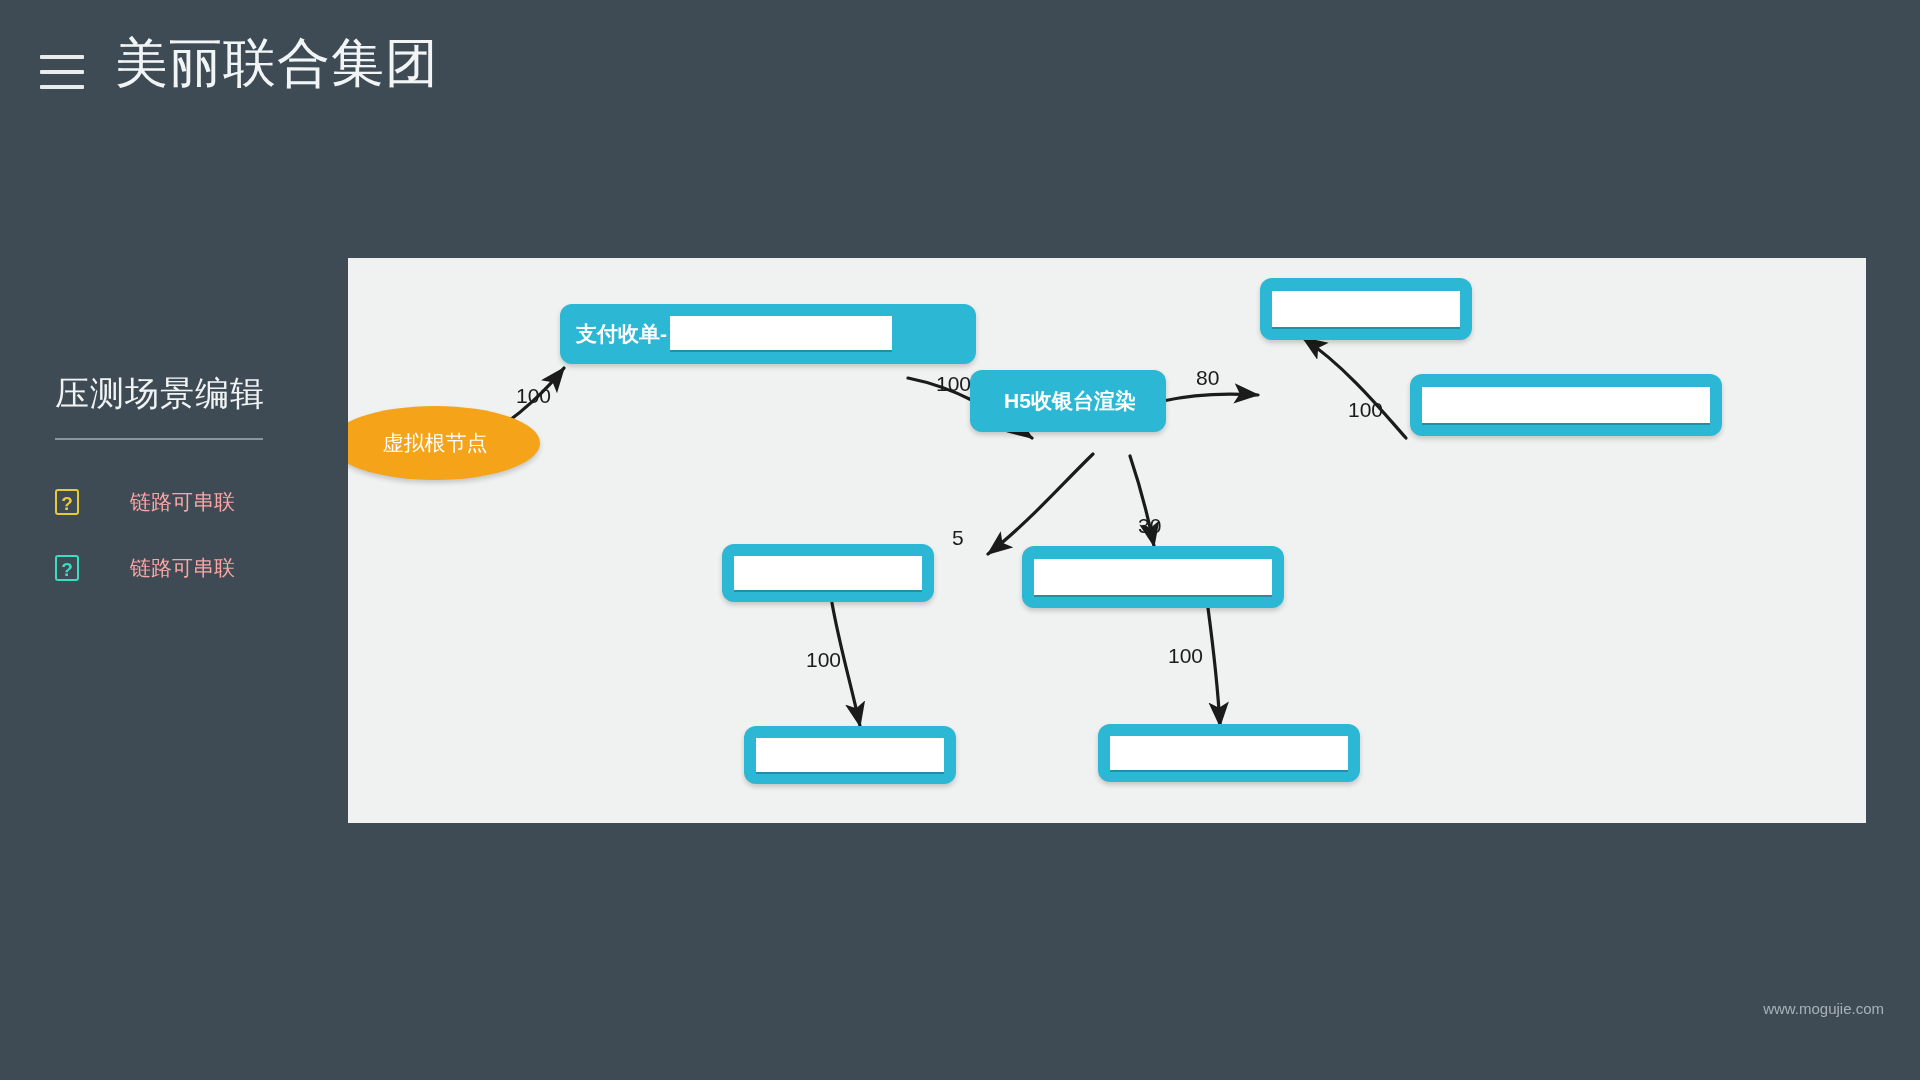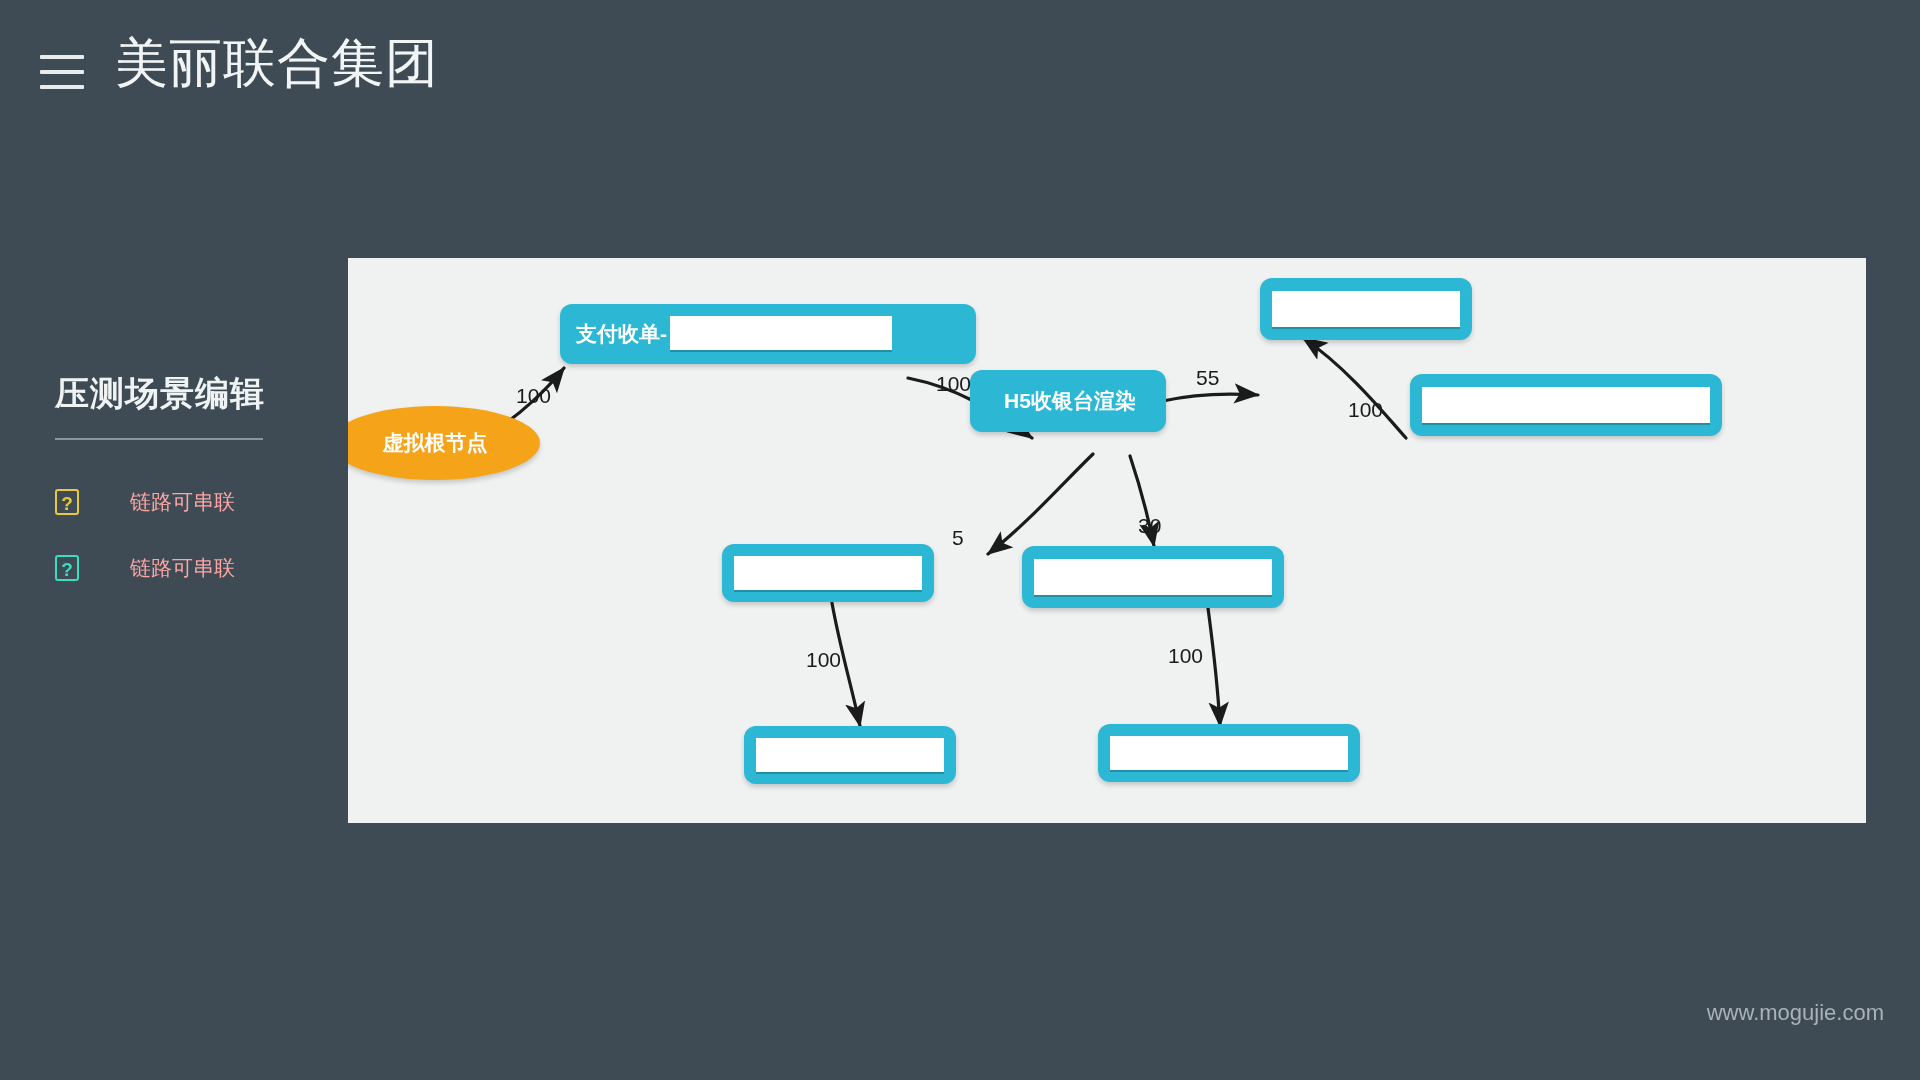--- a/index.html
+++ b/index.html
@@ -54,21 +54,21 @@
   .left-panel {
     position: absolute;
     left: 55px;
     top: 370px;
     width: 250px;
   }
   .section-heading {
     font-size: 34px;
     line-height: 46px;
     color: #f0f3f4;
-    font-weight: 700;
+    font-weight: 400;
     letter-spacing: 1px;
     white-space: nowrap;
   }
   .heading-rule {
     margin-top: 22px;
     width: 208px;
     height: 2px;
     background: #8b969c;
   }
   .bullet-list {
@@ -159,21 +159,21 @@
   .root-node {
     position: absolute;
     background: #f5a318;
     border-radius: 50%;
     box-shadow: 0 3px 5px rgba(0,0,0,0.18);
     display: flex;
     align-items: center;
     justify-content: center;
     color: #ffffff;
     font-size: 21px;
-    font-weight: 700;
+    font-weight: 400;
     white-space: nowrap;
   }
 
   .edge-label {
     position: absolute;
     color: #1b1b1b;
     font-size: 21px;
     z-index: 4;
     white-space: nowrap;
   }
@@ -201,21 +201,21 @@
   .brand-name {
     margin-left: 38px;
     font-size: 23px;
     color: #9aa5ab;
     white-space: nowrap;
   }
   .site-url {
     position: absolute;
     right: 36px;
     top: 30px;
-    font-size: 22px;
+    font-size: 15px;
     color: #a8b2b8;
     white-space: nowrap;
   }
 </style>
 </head>
 <body>
 
 <div class="header">
   <div class="menu-icon">
     <span></span>
@@ -293,21 +293,21 @@
   <div class="node" style="left:396px; top:468px; width:212px; height:58px;">
     <div class="redact" style="left:12px; top:12px; width:188px; height:34px;"></div>
   </div>
 
   <div class="node" style="left:750px; top:466px; width:262px; height:58px;">
     <div class="redact" style="left:12px; top:12px; width:238px; height:34px;"></div>
   </div>
 
   <div class="edge-label" style="left:168px; top:126px;">100</div>
   <div class="edge-label" style="left:588px; top:114px;">100</div>
-  <div class="edge-label" style="left:848px; top:108px;">55</div>
+  <div class="edge-label" style="left:848px; top:108px;">80</div>
   <div class="edge-label" style="left:1000px; top:140px;">100</div>
   <div class="edge-label" style="left:604px; top:268px;">5</div>
   <div class="edge-label" style="left:790px; top:256px;">30</div>
   <div class="edge-label" style="left:458px; top:390px;">100</div>
   <div class="edge-label" style="left:820px; top:386px;">100</div>
 
 </div>
 
 <div class="footer">
   <div class="site-url">www.mogujie.com</div>

